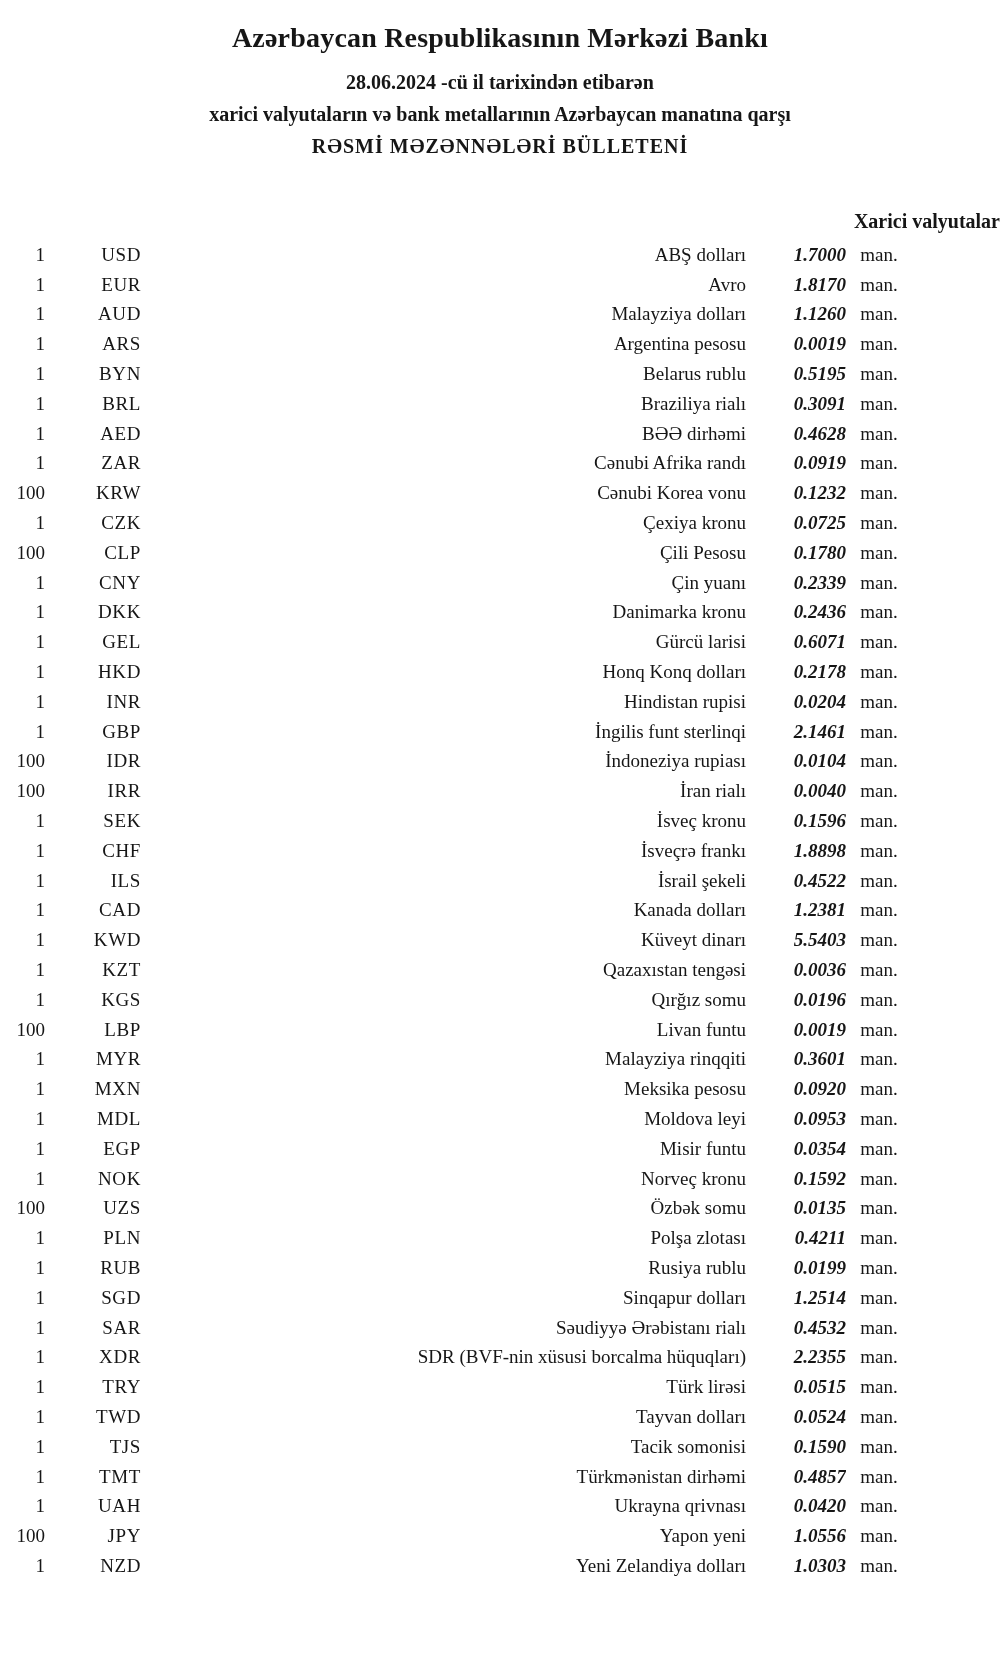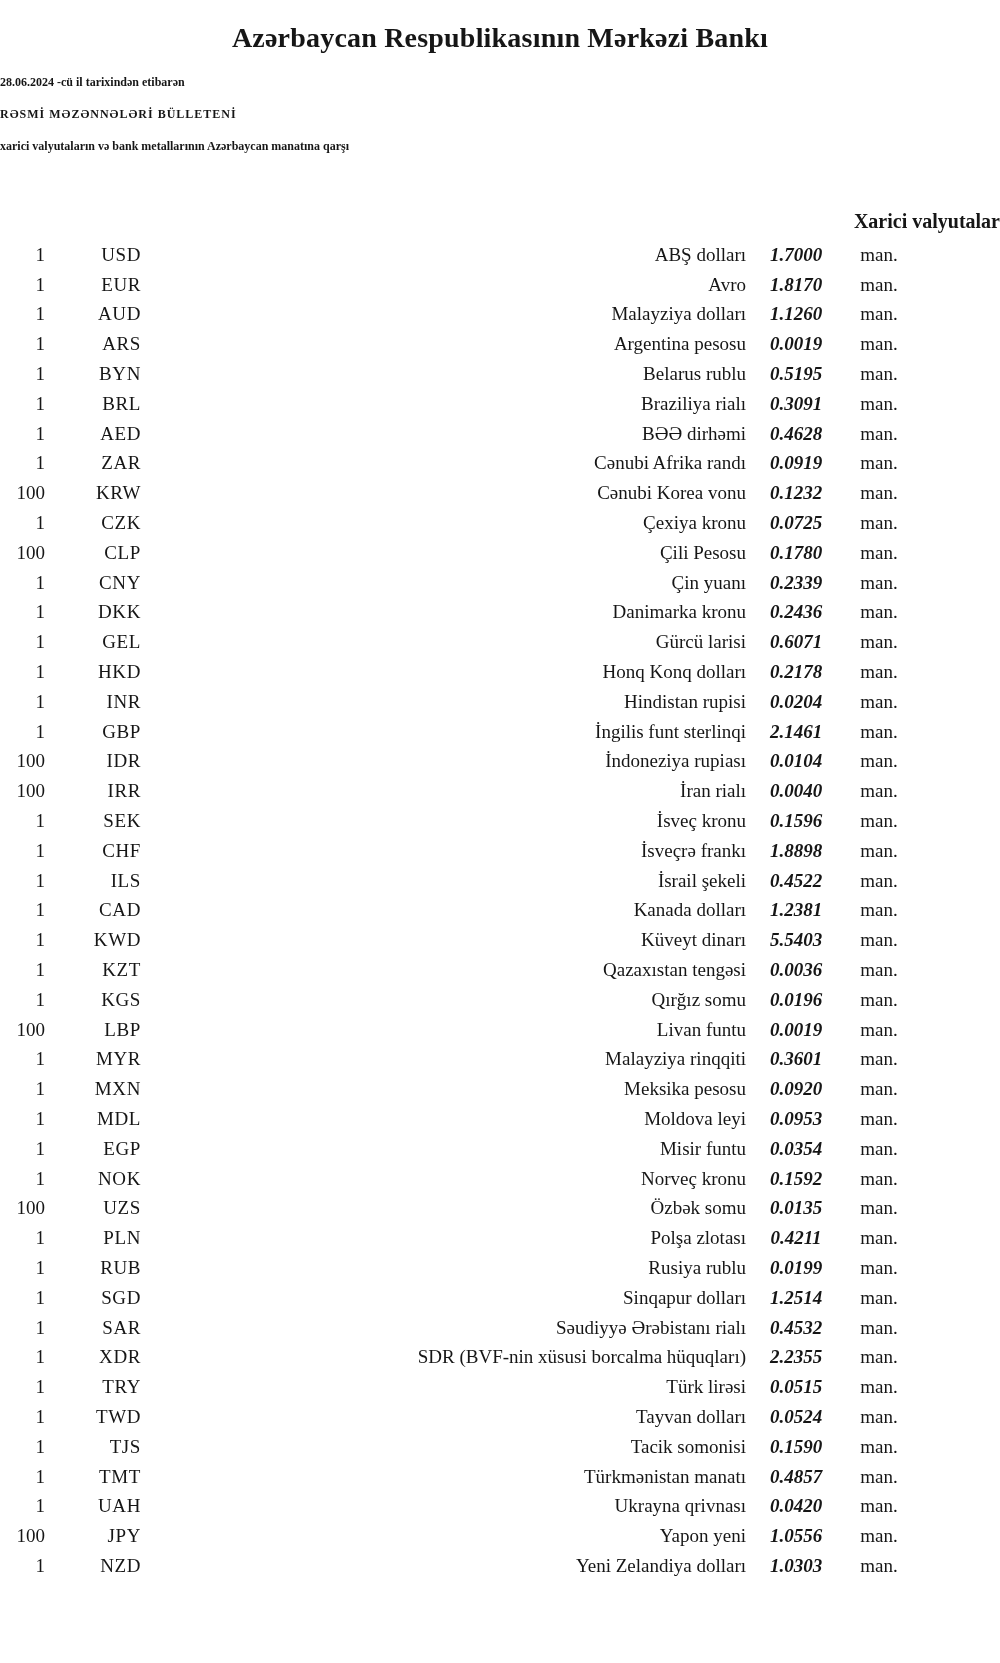--- a/index.html
+++ b/index.html
@@ -17,22 +17,22 @@
   }
   .title {
     text-align: center;
     font-size: 28px;
     font-weight: bold;
     line-height: 36px;
     letter-spacing: 0.2px;
     margin-bottom: 10px;
   }
   .subline {
-    text-align: left;
-    font-size: 12px;
+    text-align: center;
+    font-size: 20px;
     font-weight: bold;
     line-height: 32px;
   }
   .subline.caps { letter-spacing: 1px; }
   .section-title {
     text-align: right;
     font-size: 20px;
     font-weight: bold;
     line-height: 26px;
     margin-top: 46px;
@@ -48,31 +48,31 @@
     font-size: 19px;
     height: 29.8px;
     padding: 0;
     vertical-align: middle;
     white-space: nowrap;
     overflow: hidden;
   }
   td.qty  { width: 45px;  text-align: right; }
   td.code { width: 96px;  text-align: right; letter-spacing: 0.6px; font-size: 19.5px; }
   td.name { text-align: right; padding-left: 12px; }
-  td.rate { width: 100px; text-align: center; font-weight: bold; font-style: italic; }
+  td.rate { width: 100px; text-align: right; font-weight: bold; font-style: italic; }
   td.unit { width: 66px;  text-align: center; padding-left: 14px; }
 </style>
 </head>
 <body>
 
 <div class="page">
   <div class="title">Azərbaycan Respublikasının Mərkəzi Bankı</div>
   <div class="subline">28.06.2024 -cü il tarixindən etibarən</div>
+  <div class="subline">xarici valyutaların və bank metallarının Azərbaycan manatına qarşı</div>
   <div class="subline caps">RƏSMİ MƏZƏNNƏLƏRİ BÜLLETENİ</div>
-  <div class="subline">xarici valyutaların və bank metallarının Azərbaycan manatına qarşı</div>
 
   <div class="section-title">Xarici valyutalar</div>
 
   <table class="rates">
     <tbody id="rates-body">
         <tr>
           <td class="qty">1</td>
           <td class="code">USD</td>
           <td class="name">ABŞ dolları</td>
           <td class="rate">1.7000</td>
@@ -354,21 +354,21 @@
         <tr>
           <td class="qty">1</td>
           <td class="code">TJS</td>
           <td class="name">Tacik somonisi</td>
           <td class="rate">0.1590</td>
           <td class="unit">man.</td>
         </tr>
         <tr>
           <td class="qty">1</td>
           <td class="code">TMT</td>
-          <td class="name">Türkmənistan manatı</td>
+          <td class="name">Türkmənistan dirhəmi</td>
           <td class="rate">0.4857</td>
           <td class="unit">man.</td>
         </tr>
         <tr>
           <td class="qty">1</td>
           <td class="code">UAH</td>
           <td class="name">Ukrayna qrivnası</td>
           <td class="rate">0.0420</td>
           <td class="unit">man.</td>
         </tr>

